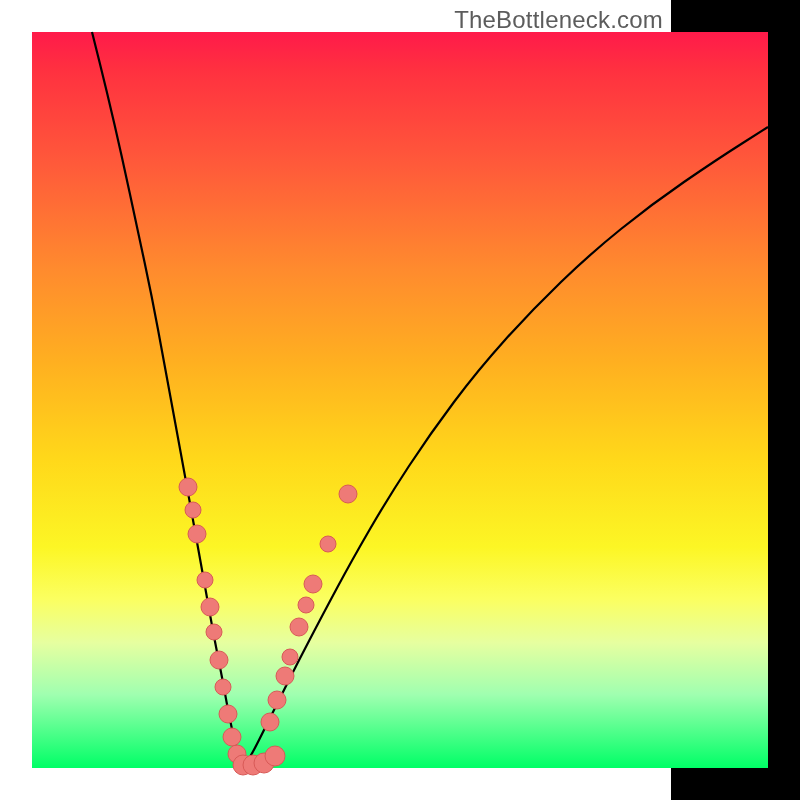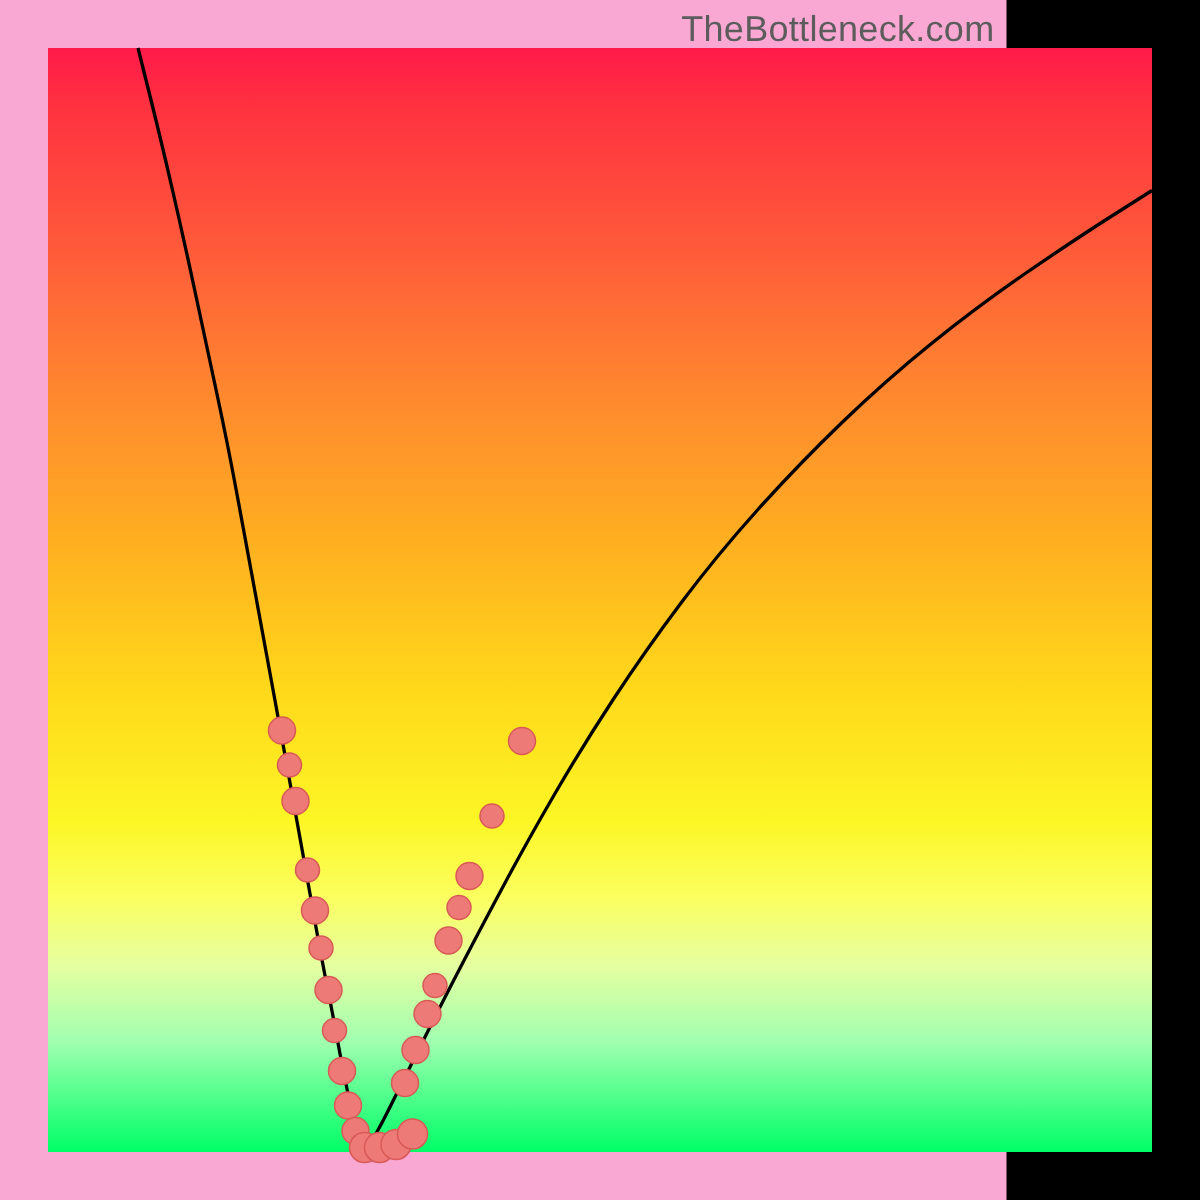--- a/index.html
+++ b/index.html
@@ -8,21 +8,21 @@
     width: 800px;
     height: 800px;
     overflow: hidden;
     background: #000;
     font-family: Arial, Helvetica, sans-serif;
   }
   .frame {
     position: relative;
     width: 671px;
     height: 800px;
-    background: #f9a8d4;
+    background: #ffffff;
   }
   .plot-area {
     position: absolute;
     left: 32px;
     top: 32px;
     width: 736px;
     height: 736px;
     background: linear-gradient(to bottom,
       #ff1a4a 0%,
       #ff3040 5%,

